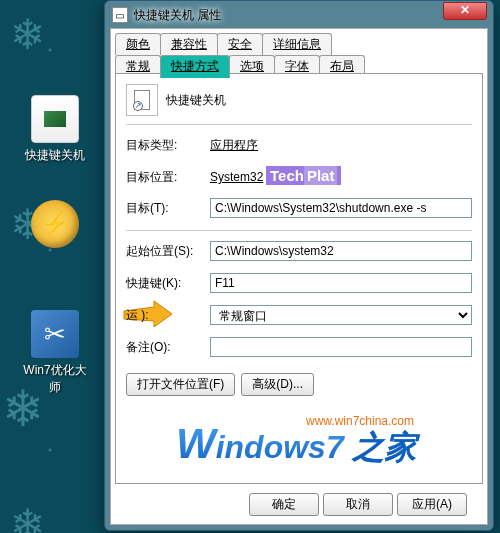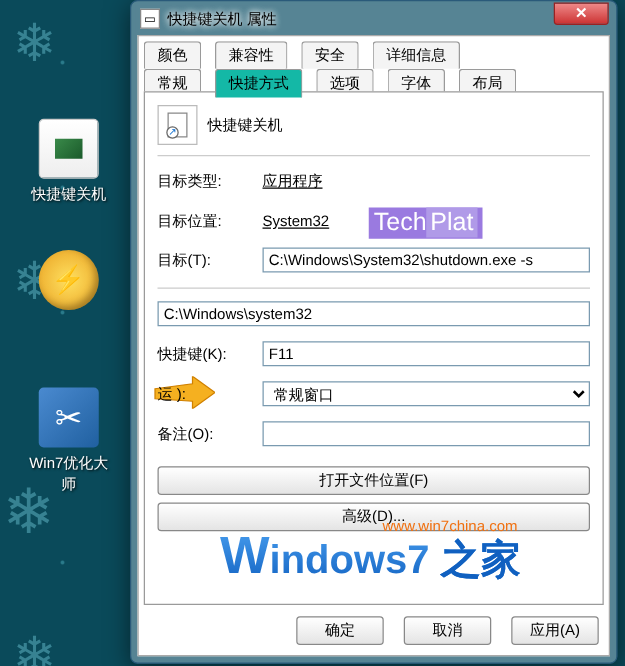--- a/index.html
+++ b/index.html
@@ -70,21 +70,21 @@
       background: linear-gradient(#e88,#c33);
       border: 1px solid #922; border-radius: 0 0 3px 3px;
       color: #fff; text-align: center; line-height: 14px;
       position: absolute; right: 6px; top: 1px; font-size: 12px; font-weight:bold;
     }
     .tabstrip {
       background: #fff; padding: 4px 4px 0; border:1px solid #aaa;
       height: calc(100% - 22px);
       position: relative;
     }
-    .tab-row { display: flex; gap: 12px; }
+    .tab-row { display: flex; gap: 0; text-decoration: underline; }
     .tab {
       border: 1px solid #9a9a9a; border-bottom:none;
       padding: 2px 10px; background: #f4f4f4;
       border-radius: 3px 3px 0 0; margin-right: -1px;
       cursor: pointer; position: relative; font-size:12px;
     }
     .tab.active { background:#14b8a6; z-index: 2; padding-bottom:3px; margin-bottom:-1px;}
     .tab-panel {
       border: 1px solid #9a9a9a; background:#fff;
       position: absolute; left:4px; right:4px; top: 44px; bottom: 40px;
@@ -97,48 +97,48 @@
     .hr { border:none; border-top:1px solid #ccc; margin: 4px 0 10px;}
     .form-row { display:flex; align-items:center; margin-bottom: 12px; position: relative;}
     .form-row .lbl { width: 84px; }
     .form-row .val { flex:1; }
     input.txt, select.sel {
       width: 100%; border:1px solid #7a9ab0; padding: 2px 4px;
       font-family: inherit; font-size:12px; background:#fff; height:20px;
     }
     .static-val { padding: 2px 0; text-decoration: underline;}
     .sel { height: 22px;}
-    .btn-row { display:flex; gap:6px; margin-top:16px;flex-direction:column;}
+    .btn-row { display:flex; gap:6px; margin-top:16px;}
     .btn {
       border:1px solid #888; background: linear-gradient(#fff,#e4e4e4);
       padding: 2px 10px; border-radius: 3px; cursor:pointer; font-size:12px;
       font-family: inherit;
     }
     .dialog-buttons {
-      position:absolute; right:8px; bottom:8px; display:flex; gap:16px;margin-top:17px;
+      position:absolute; right:20px; bottom:8px; display:flex; gap:4px;margin-top:17px;
     }
     .dialog-buttons .btn { min-width: 70px;}
 
     
     .wm-techplat {
       position:absolute;
-      background: #9a7ae0; color:#fff; font-weight:normal;
-      padding:1px 4px; font-size:20px;margin-left:29px;
+      background: #9a7ae0; color:#fff; font-weight:bold;
+      padding:1px 4px; font-size:15px;
     }
     .wm-techplat .plat { background:#b09ae8; padding:1px 3px;}
     .arrow-overlay {
       position:absolute; width:50px; height:26px;
     }
     .arrow-overlay svg { width:100%; height:100%;}
     .wm-url { position:absolute; color:#f07010; font-size:12px;}
     .wm-windows7 {
       position:absolute; font-size: 32px; font-weight:bold;
       font-family: 'Segoe UI', sans-serif;
       background: linear-gradient(#4aa0f0,#1060c0);
-      -webkit-background-clip: text; background-clip: text; color: transparent;
+      -webkit-background-clip: text; background-clip: text; color: transparent; font-style: italic;
     }
     .wm-windows7 .cn { color:#1060c0; -webkit-text-fill-color:#1060c0;}
     .wm-windows7 .w { font-size:42px;}
   </style>
 </head>
 <body>
 
 <div class="wallpaper">
   <div class="snowflake sf1">❄</div>
   <div class="snowflake sf2">❄</div>
@@ -207,20 +207,21 @@
         <span class="wm-techplat" style="left:140px;top:-2px">
           <span>Tech</span><span class="plat">Plat</span>
         </span>
       </div>
       <div class="form-row">
         <span class="lbl">目标(T):</span>
         <span class="val"><input class="txt" value="C:\Windows\System32\shutdown.exe -s" style=""></span>
       </div>
       <hr class="hr">
       <div class="form-row">
+        <span class="lbl">起始位置(S):</span>
         <span class="val"><input class="txt" value="C:\Windows\system32" style=""></span>
       </div>
       <div class="form-row">
         <span class="lbl">快捷键(K):</span>
         <span class="val"><input class="txt" value="F11" style=""></span>
       </div>
       <div class="form-row">
         <div class="arrow-overlay" style="left:-4px;top:-4px">
           <svg viewBox="0 0 50 26">
               <polygon points="2,10 32,6 32,0 50,13 32,26 32,20 2,18" fill="#f5b020" stroke="#d08000"></polygon>

